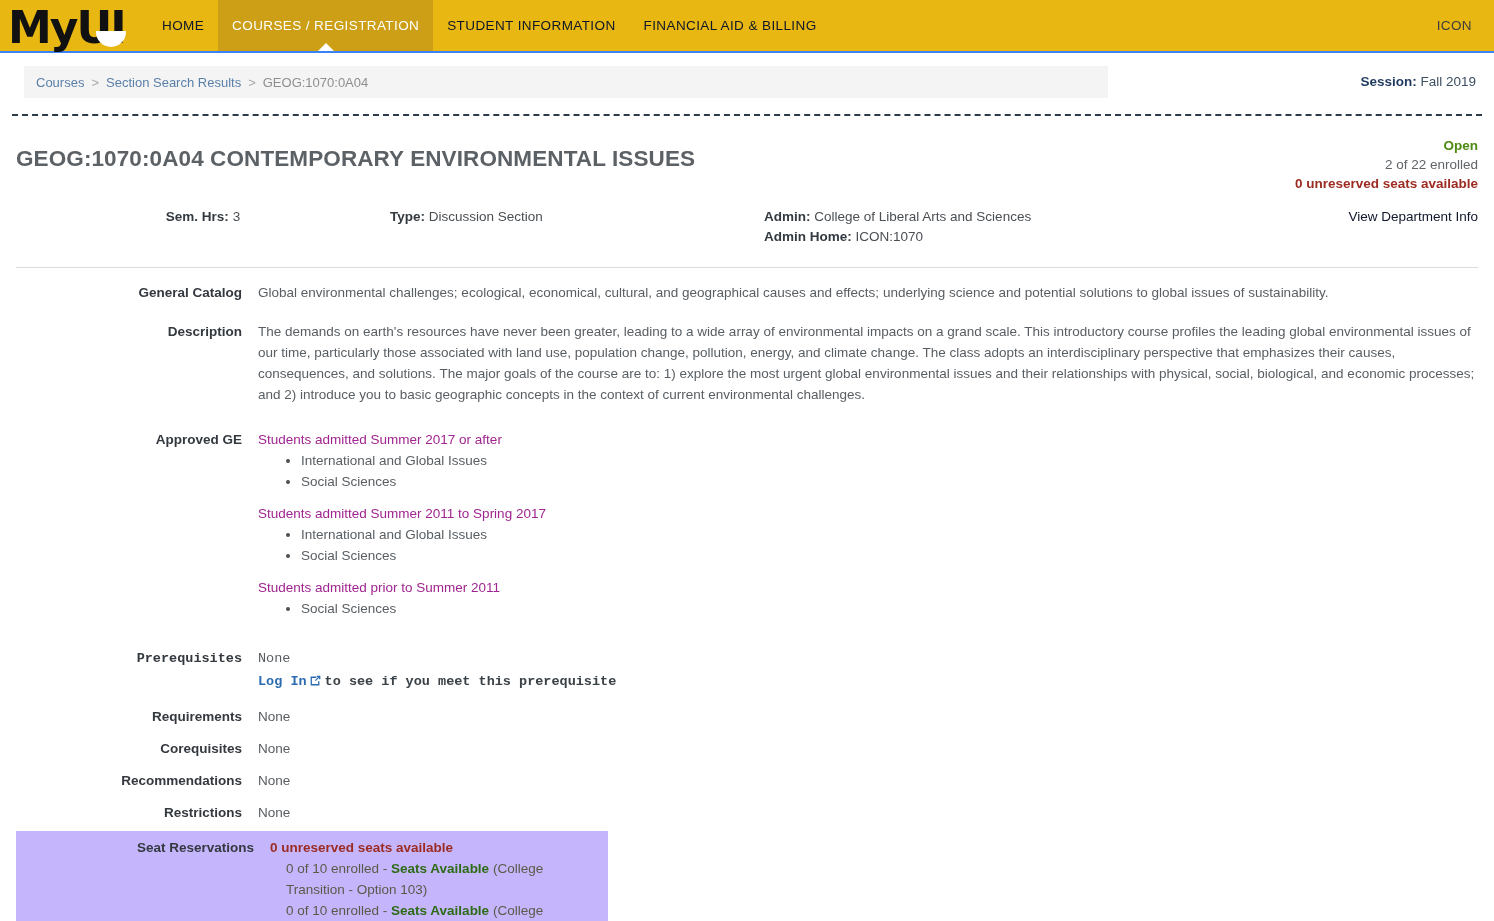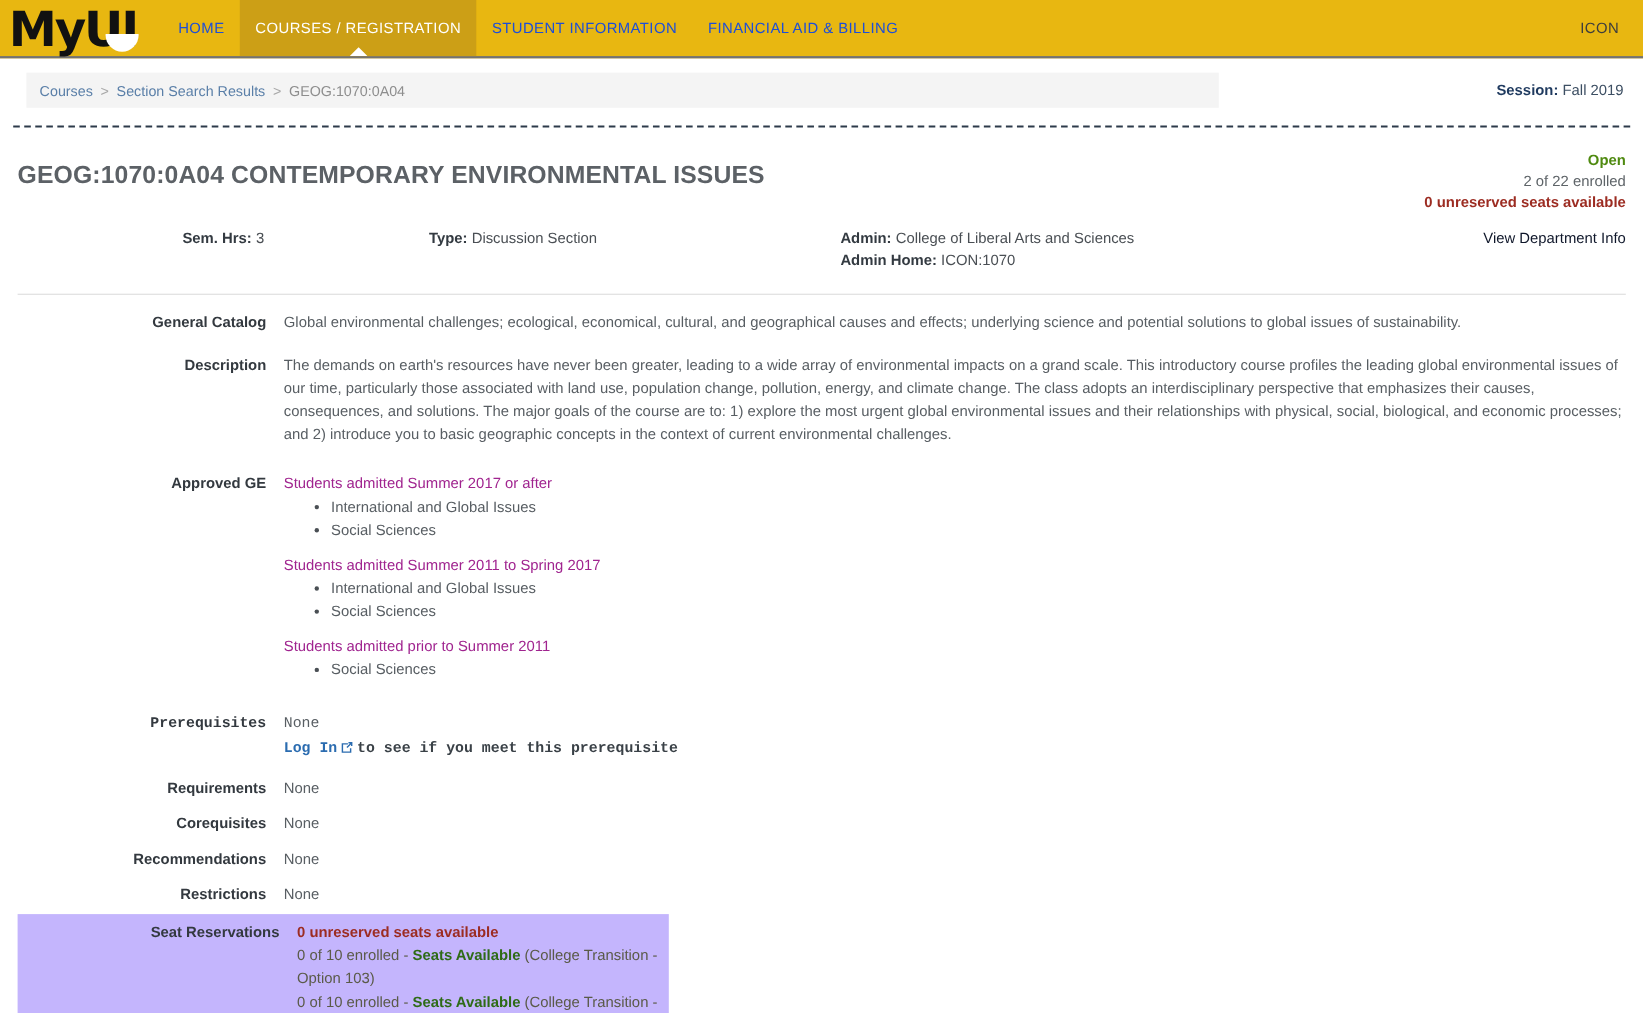--- a/index.html
+++ b/index.html
@@ -12,21 +12,21 @@
     overflow: hidden;
   }
 
   
   .topbar {
     position: relative;
     height: 53px;
     background: #e8b711;
     display: flex;
     align-items: stretch;
-    border-bottom: 2px solid #737373;
+    border-bottom: 2px solid #3b82f6;
     justify-content: center;
   }
   .logo {
     width: 148px;
     position: relative;
     display: flex;
     align-items: center;
     padding-left: 8px;
     flex: 0 0 auto;
   }
@@ -49,21 +49,21 @@
     background: #ffffff;
     border-radius: 0 0 16px 16px;
   }
   .navitems { display: flex; align-items: stretch; flex: 1 1 auto; }
   .navitem {
     display: flex;
     align-items: center;
     padding: 0 14px;
     font-size: 13.5px;
     letter-spacing: .4px;
-    color: #1d4ed8;
+    color: #0f172a;
     cursor: pointer;
     position: relative;
     white-space: nowrap;
   }
   .navitem.active {
     background: #cc9f16;
     color: #ffffff;
   }
   .navitem.active::after {
     content: "";
@@ -220,21 +220,21 @@
   .seat-label {
     flex: 0 0 242px;
     text-align: right;
     padding-right: 16px;
     font-weight: bold;
     color: #33393f;
     line-height: 21px;
   }
   .seat-val { flex: 1 1 auto; line-height: 21px; }
   .seat-top { color: #9c2c22; font-weight: bold; }
-  .seat-line { color: #5a5a48; }
+  .seat-line { color: #5a5a48; margin-left: 16px; }
   .seat-avail { color: #2e6b16; font-weight: bold; }
 </style>
 </head>
 <body>
 
 <div class="topbar">
   <div class="logo">
     <span class="logo-text">MyUI</span>
     <span class="logo-smile"></span>
   </div>

